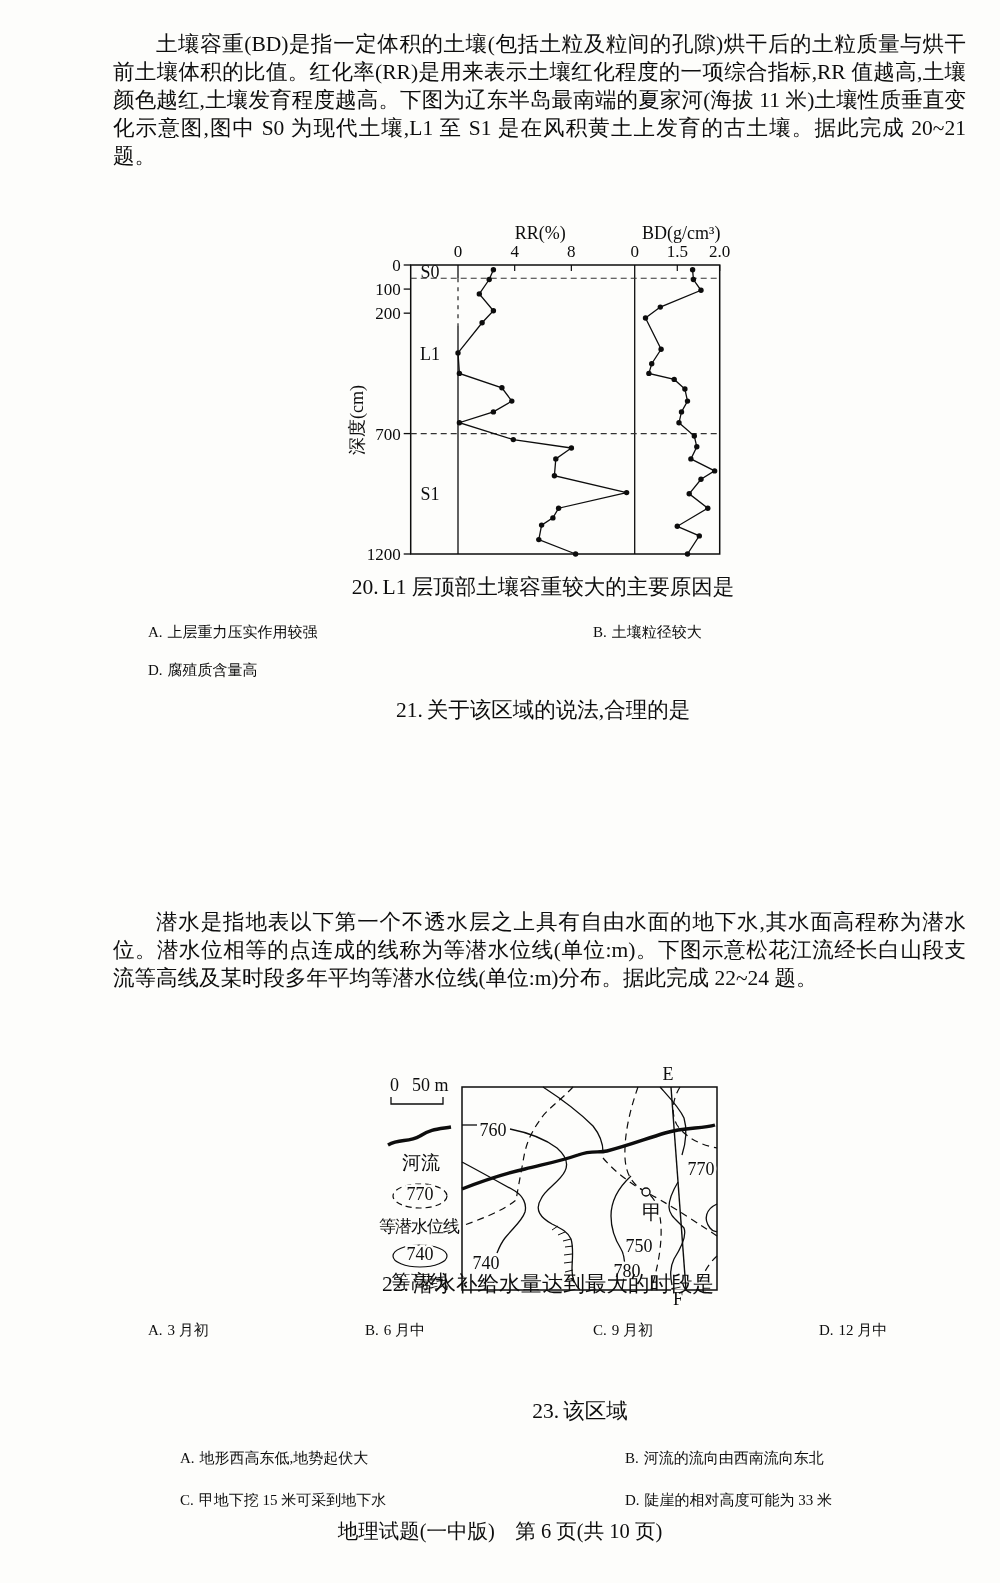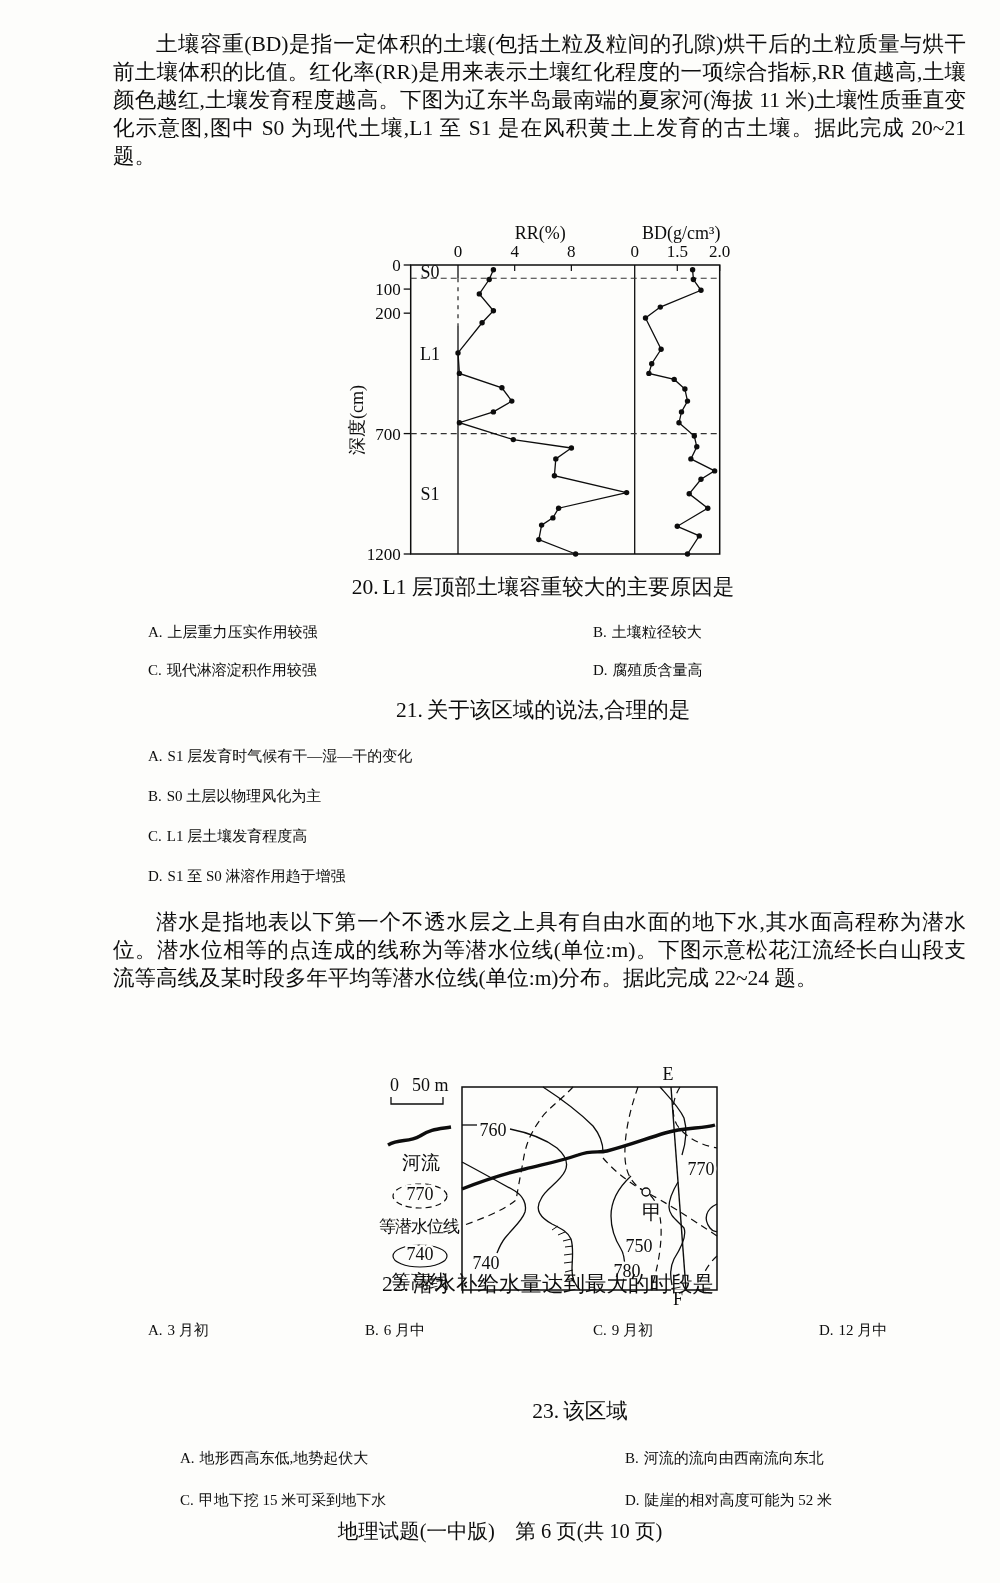--- a/index.html
+++ b/index.html
@@ -116,34 +116,27 @@
     <text x="95" y="284.79166666666663" text-anchor="middle" class="layer">S1</text>
   </svg>
 
 <section class="abs" style="top:571px;left:113px;width:860px;">
   <div class="stem">
     <span class="qnum">20.</span><span>L1 层顶部土壤容重较大的主要原因是</span>
   </div>
   <div class="grid2">
     <div class="opt"><span class="olabel">A.</span><span>上层重力压实作用较强</span></div>
     <div class="opt"><span class="olabel">B.</span><span>土壤粒径较大</span></div>
-    <div class="opt"><span class="olabel">C.</span><span>现代淋溶淀积作用较强</span></div>
     <div class="opt"><span class="olabel">D.</span><span>腐殖质含量高</span></div>
   </div>
 </section>
 
 <section class="abs" style="top:694px;left:113px;width:860px;">
   <div class="stem">
     <span class="qnum">21.</span><span>关于该区域的说法,合理的是</span>
-  </div>
-  <div class="list">
-    <div class="opt"><span class="olabel">A.</span><span>S1 层发育时气候有干—湿—干的变化</span></div>
-    <div class="opt"><span class="olabel">B.</span><span>S0 土层以物理风化为主</span></div>
-    <div class="opt"><span class="olabel">C.</span><span>L1 层土壤发育程度高</span></div>
-    <div class="opt"><span class="olabel">D.</span><span>S1 至 S0 淋溶作用趋于增强</span></div>
   </div>
 </section>
 
 <p class="abs para indent" style="top:886px;left:113px;width:853px;">潜水是指地表以下第一个不透水层之上具有自由水面的地下水,其水面高程称为潜水位。潜水位相等的点连成的线称为等潜水位线(单位:m)。下图示意松花江流经长白山段支流等高线及某时段多年平均等潜水位线(单位:m)分布。据此完成 22~24 题。</p>
 
 <svg class="abs" style="top:1058px;left:375px;" width="350" height="252" viewBox="0 0 350 252">
 
   <g>
     <text x="15" y="33" class="tick" style="font-size:18px">0</text>
     <text x="37" y="33" class="tick" style="font-size:18px">50 m</text>
@@ -213,17 +206,17 @@
 </section>
 
 <section class="abs q23" style="top:1395px;left:113px;width:870px;margin-left:32px;">
   <div class="stem">
     <span class="qnum">23.</span><span>该区域</span>
   </div>
   <div class="grid2">
     <div class="opt"><span class="olabel">A.</span><span>地形西高东低,地势起伏大</span></div>
     <div class="opt"><span class="olabel">B.</span><span>河流的流向由西南流向东北</span></div>
     <div class="opt"><span class="olabel">C.</span><span>甲地下挖 15 米可采到地下水</span></div>
-    <div class="opt"><span class="olabel">D.</span><span>陡崖的相对高度可能为 52 米</span></div>
+    <div class="opt"><span class="olabel">D.</span><span>陡崖的相对高度可能为 33 米</span></div>
   </div>
 </section>
 
 <div class="abs footer" style="top:1517px;">地理试题(一中版)　第 6 页(共 10 页)</div>
 
 </body></html>

